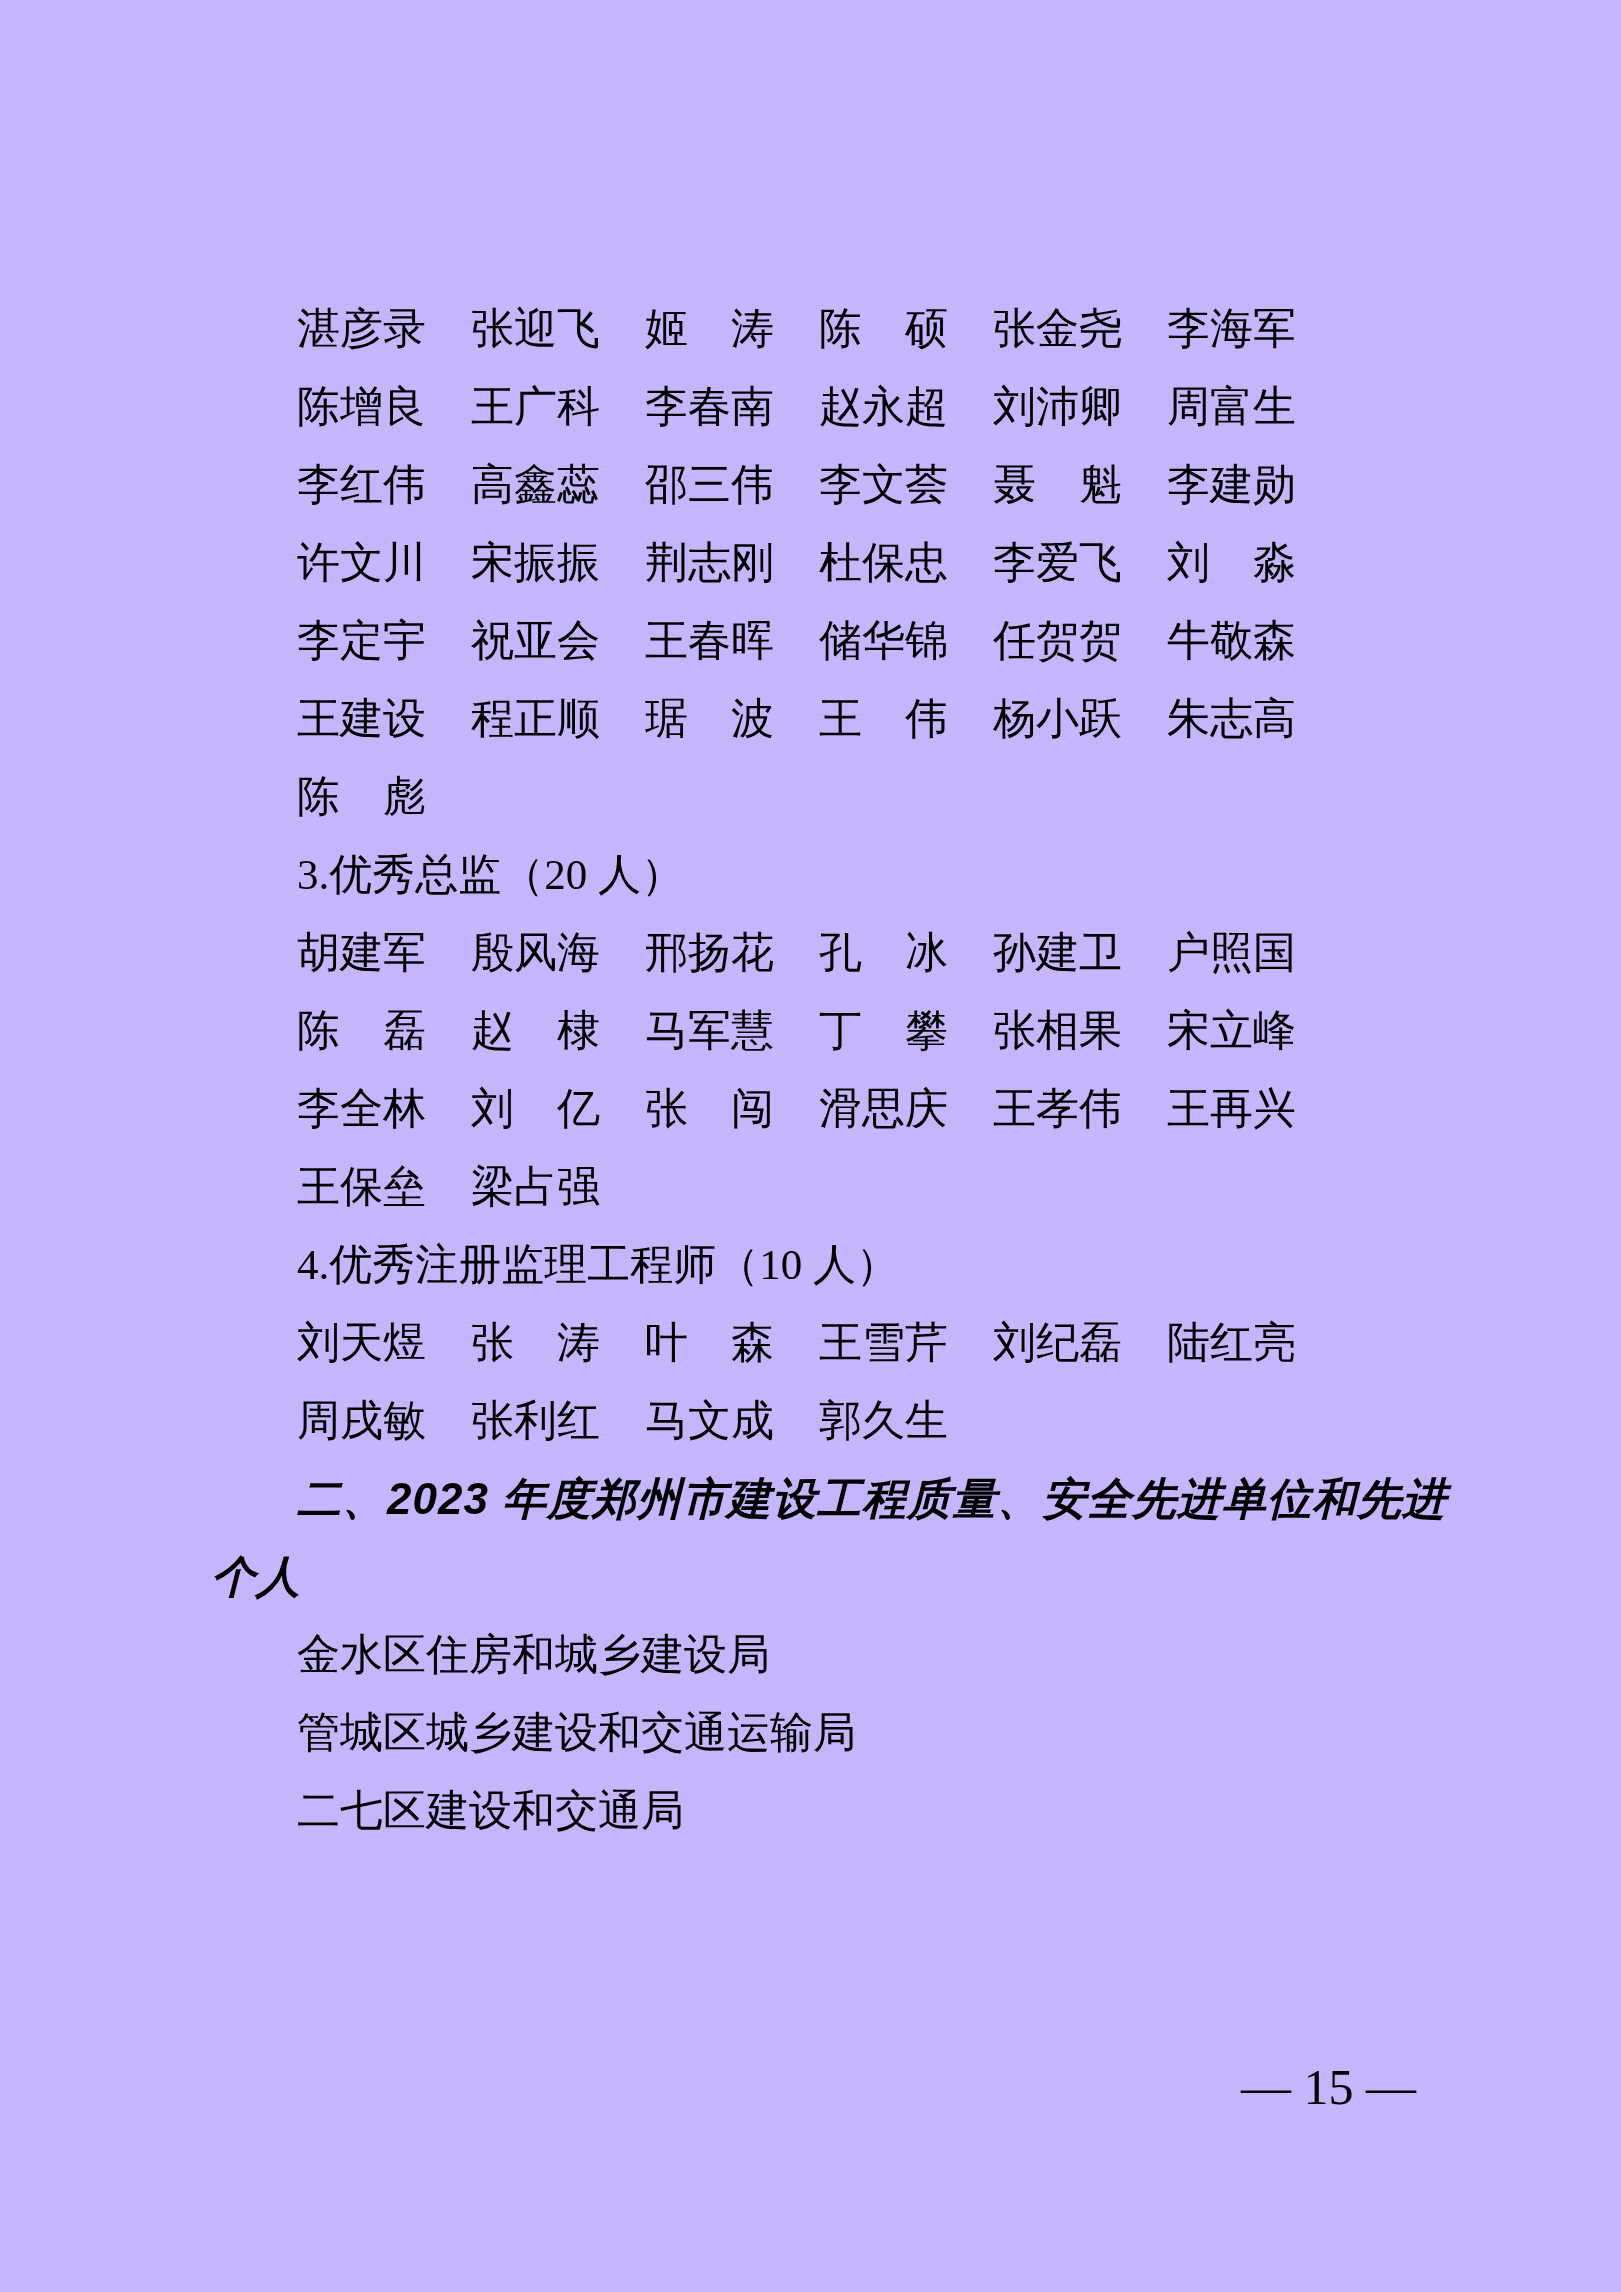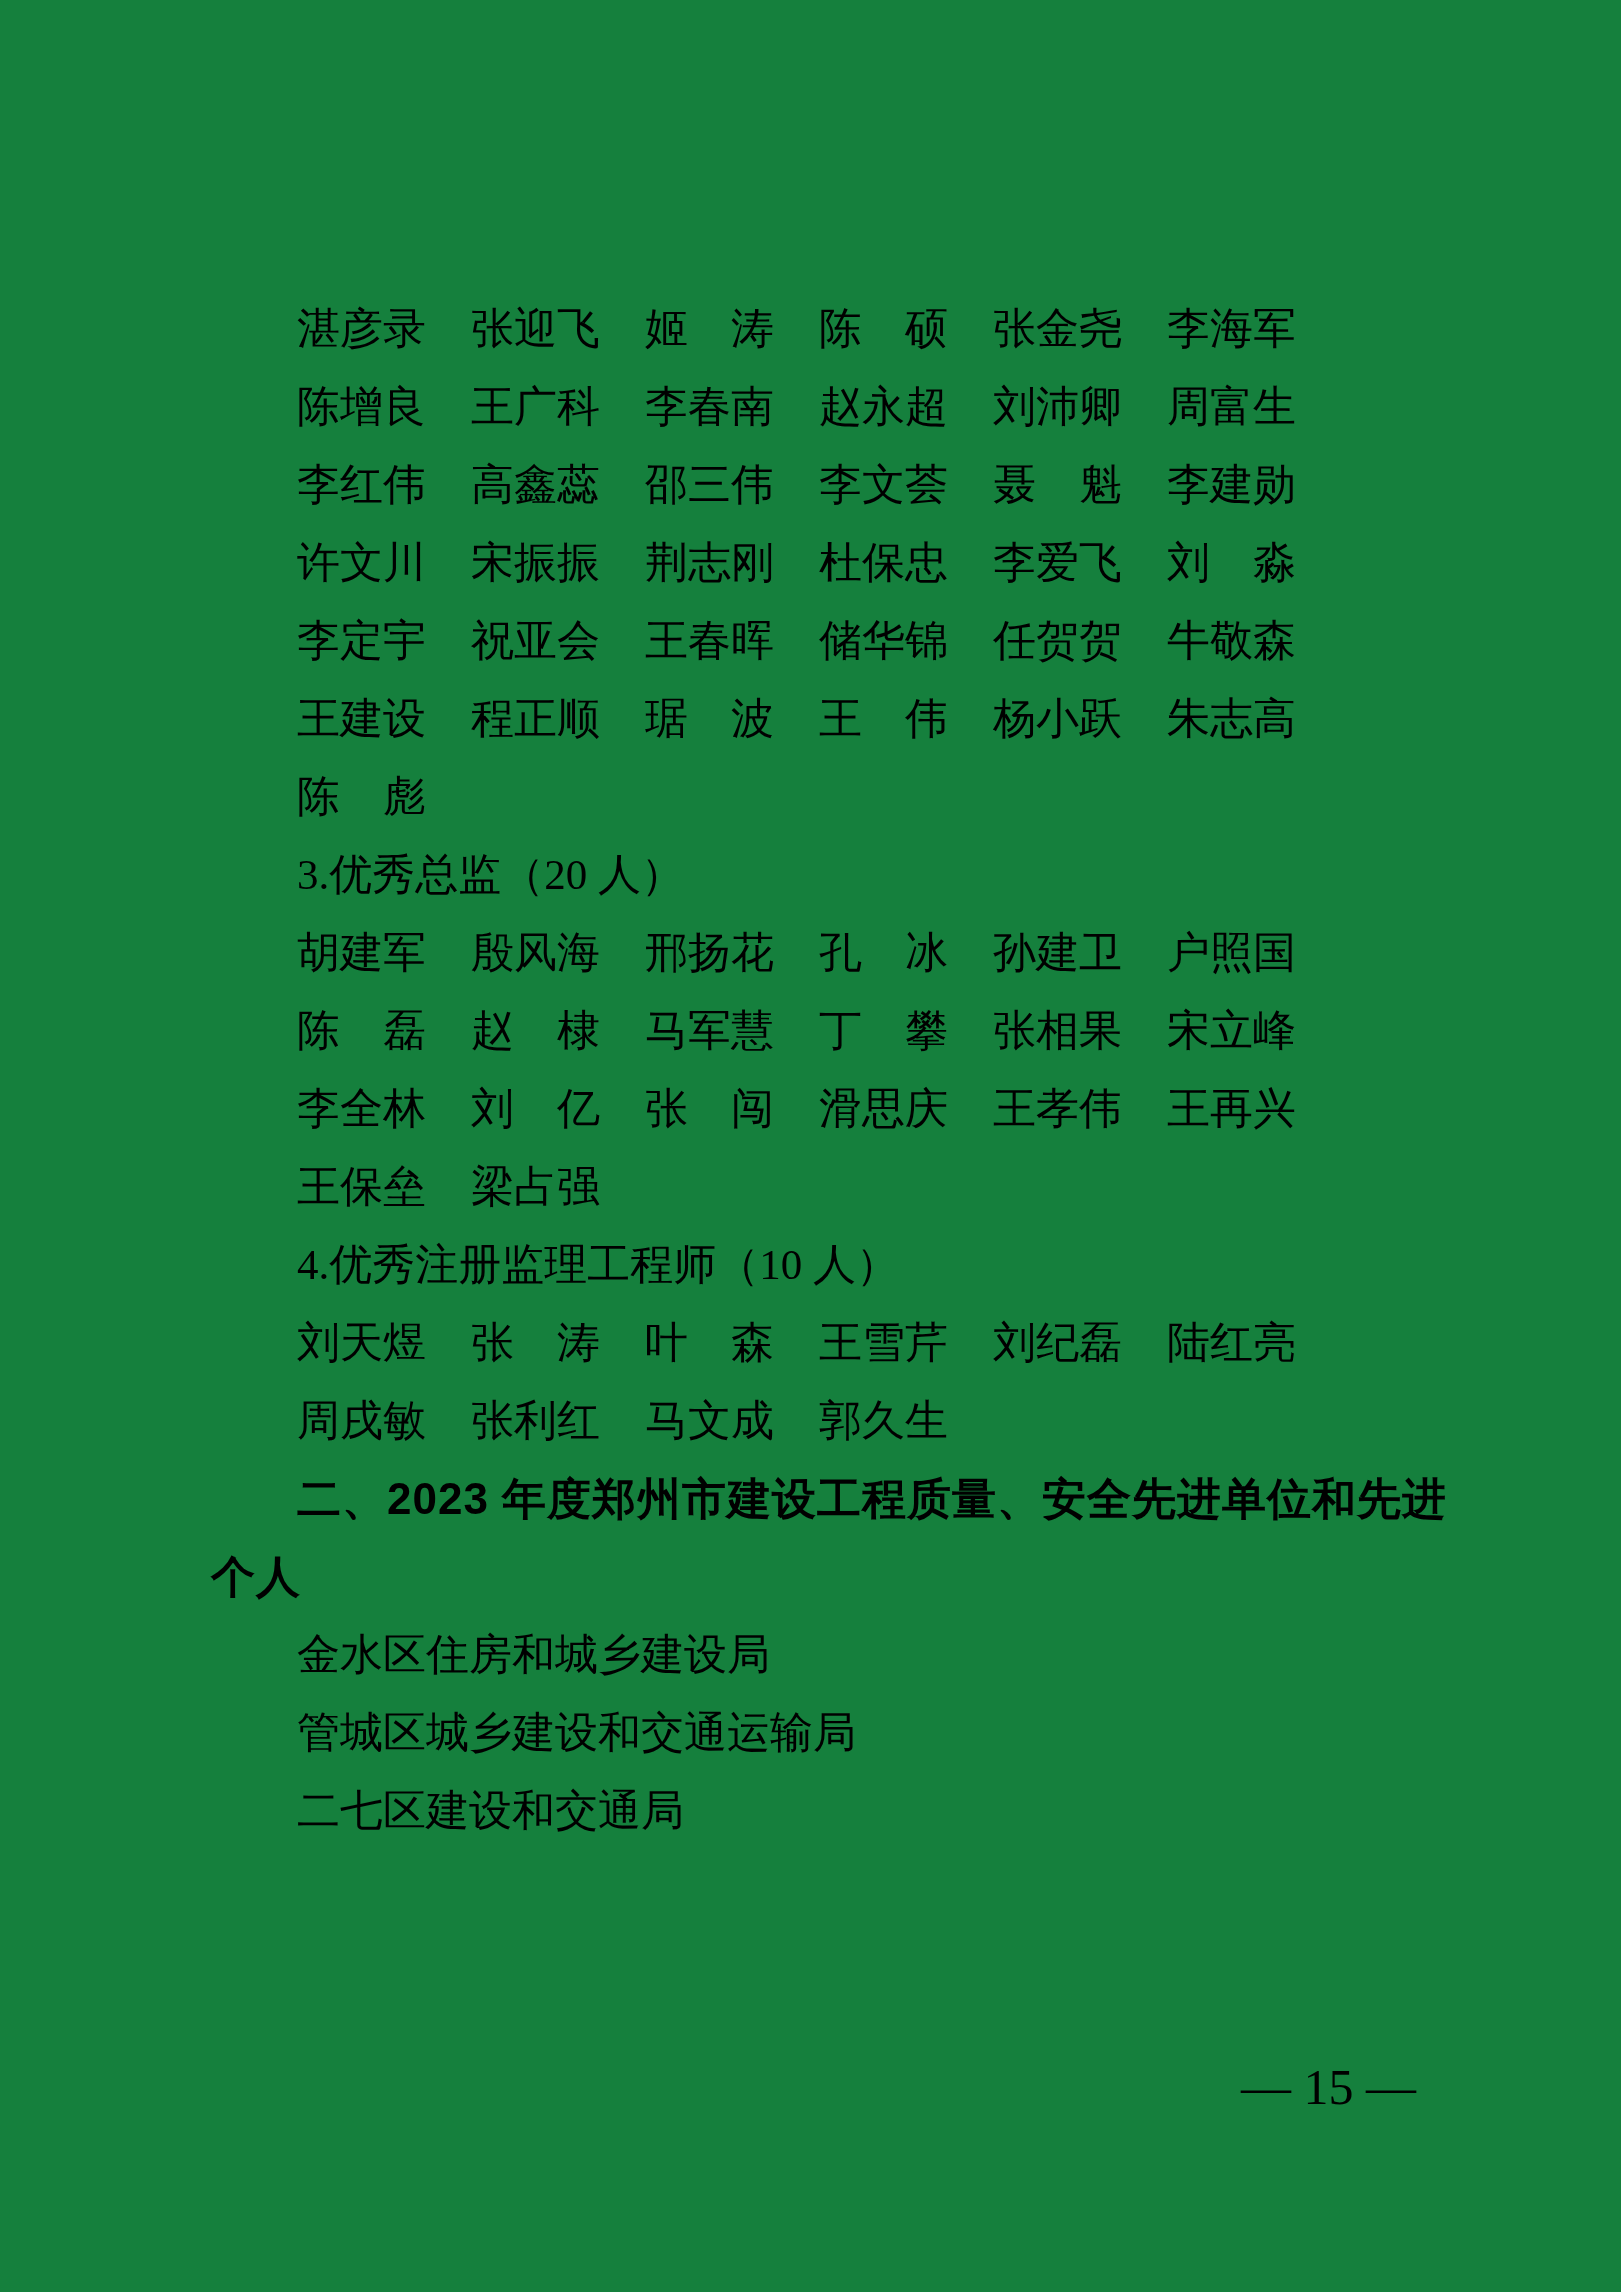--- a/index.html
+++ b/index.html
@@ -8,21 +8,21 @@
     height: 2293px;
     background: #ffffff;
     position: relative;
     font-family: "Liberation Serif", serif;
     color: #000000;
     overflow: hidden;
   }
   .page {
     position: absolute;
     inset: 0;
-    background: #15803d;
+    background: #c4b5fd;
   }
   .content {
     position: absolute;
     left: 211px;
     top: 290px;
     width: 1255px;
   }
   .line {
     height: 78px;
     display: flex;
@@ -36,20 +36,21 @@
   .person-name {
     flex: 0 0 129px;
     white-space: pre;
     font-size: 43px;
   }
   .bold-heading {
     font-family: "Liberation Sans", sans-serif;
     font-weight: 700;
     font-size: 44px;
     letter-spacing: 1px;
+    font-style: italic;
   }
   .page-number {
     position: absolute;
     left: 1241px;
     top: 2056px;
     height: 61px;
     display: flex;
     align-items: center;
     font-size: 50px;
     font-family: "Liberation Serif", serif;

